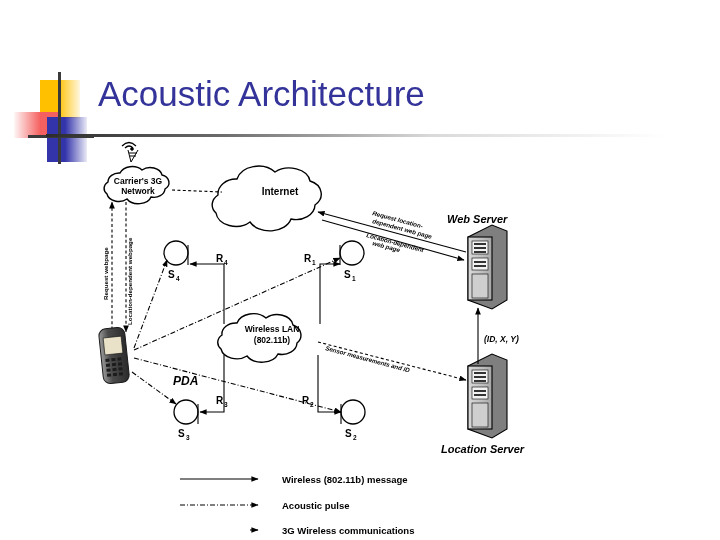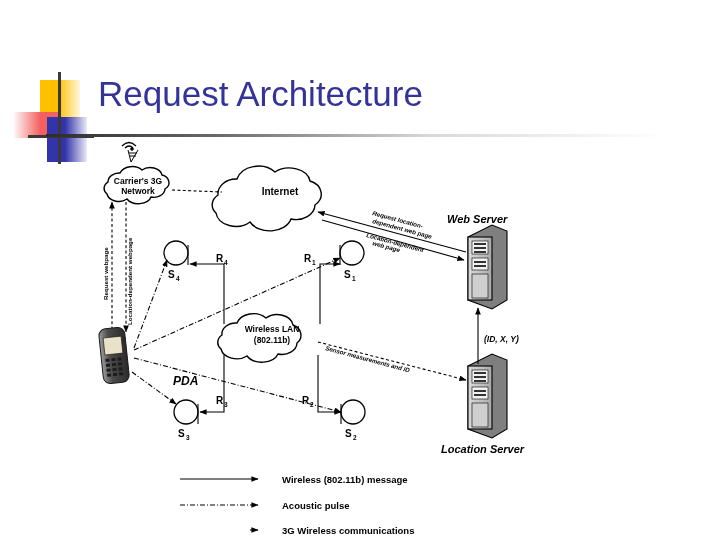--- a/index.html
+++ b/index.html
@@ -109,21 +109,21 @@
 <div id="slide-header">
 
   <div id="title-logo">
     <div class="sq sq-yellow"></div>
     <div class="sq sq-red"></div>
     <div class="sq sq-blue"></div>
     <div class="sq cross-v"></div>
     <div class="sq cross-h"></div>
   </div>
 
-  <div id="page-title">Request Architecture</div>
+  <div id="page-title">Acoustic Architecture</div>
   <div id="title-rule"></div>
 </div>
 
 <div id="diagram-area">
 <svg id="diagram-svg" width="720" height="400" viewBox="0 0 720 400" xmlns="http://www.w3.org/2000/svg">
 
   <defs>
     <marker id="arrow" markerWidth="7" markerHeight="7" refX="6" refY="2.6" orient="auto">
       <path d="M0,0 L6.5,2.6 L0,5.2 z" fill="#000"></path>
     </marker>

